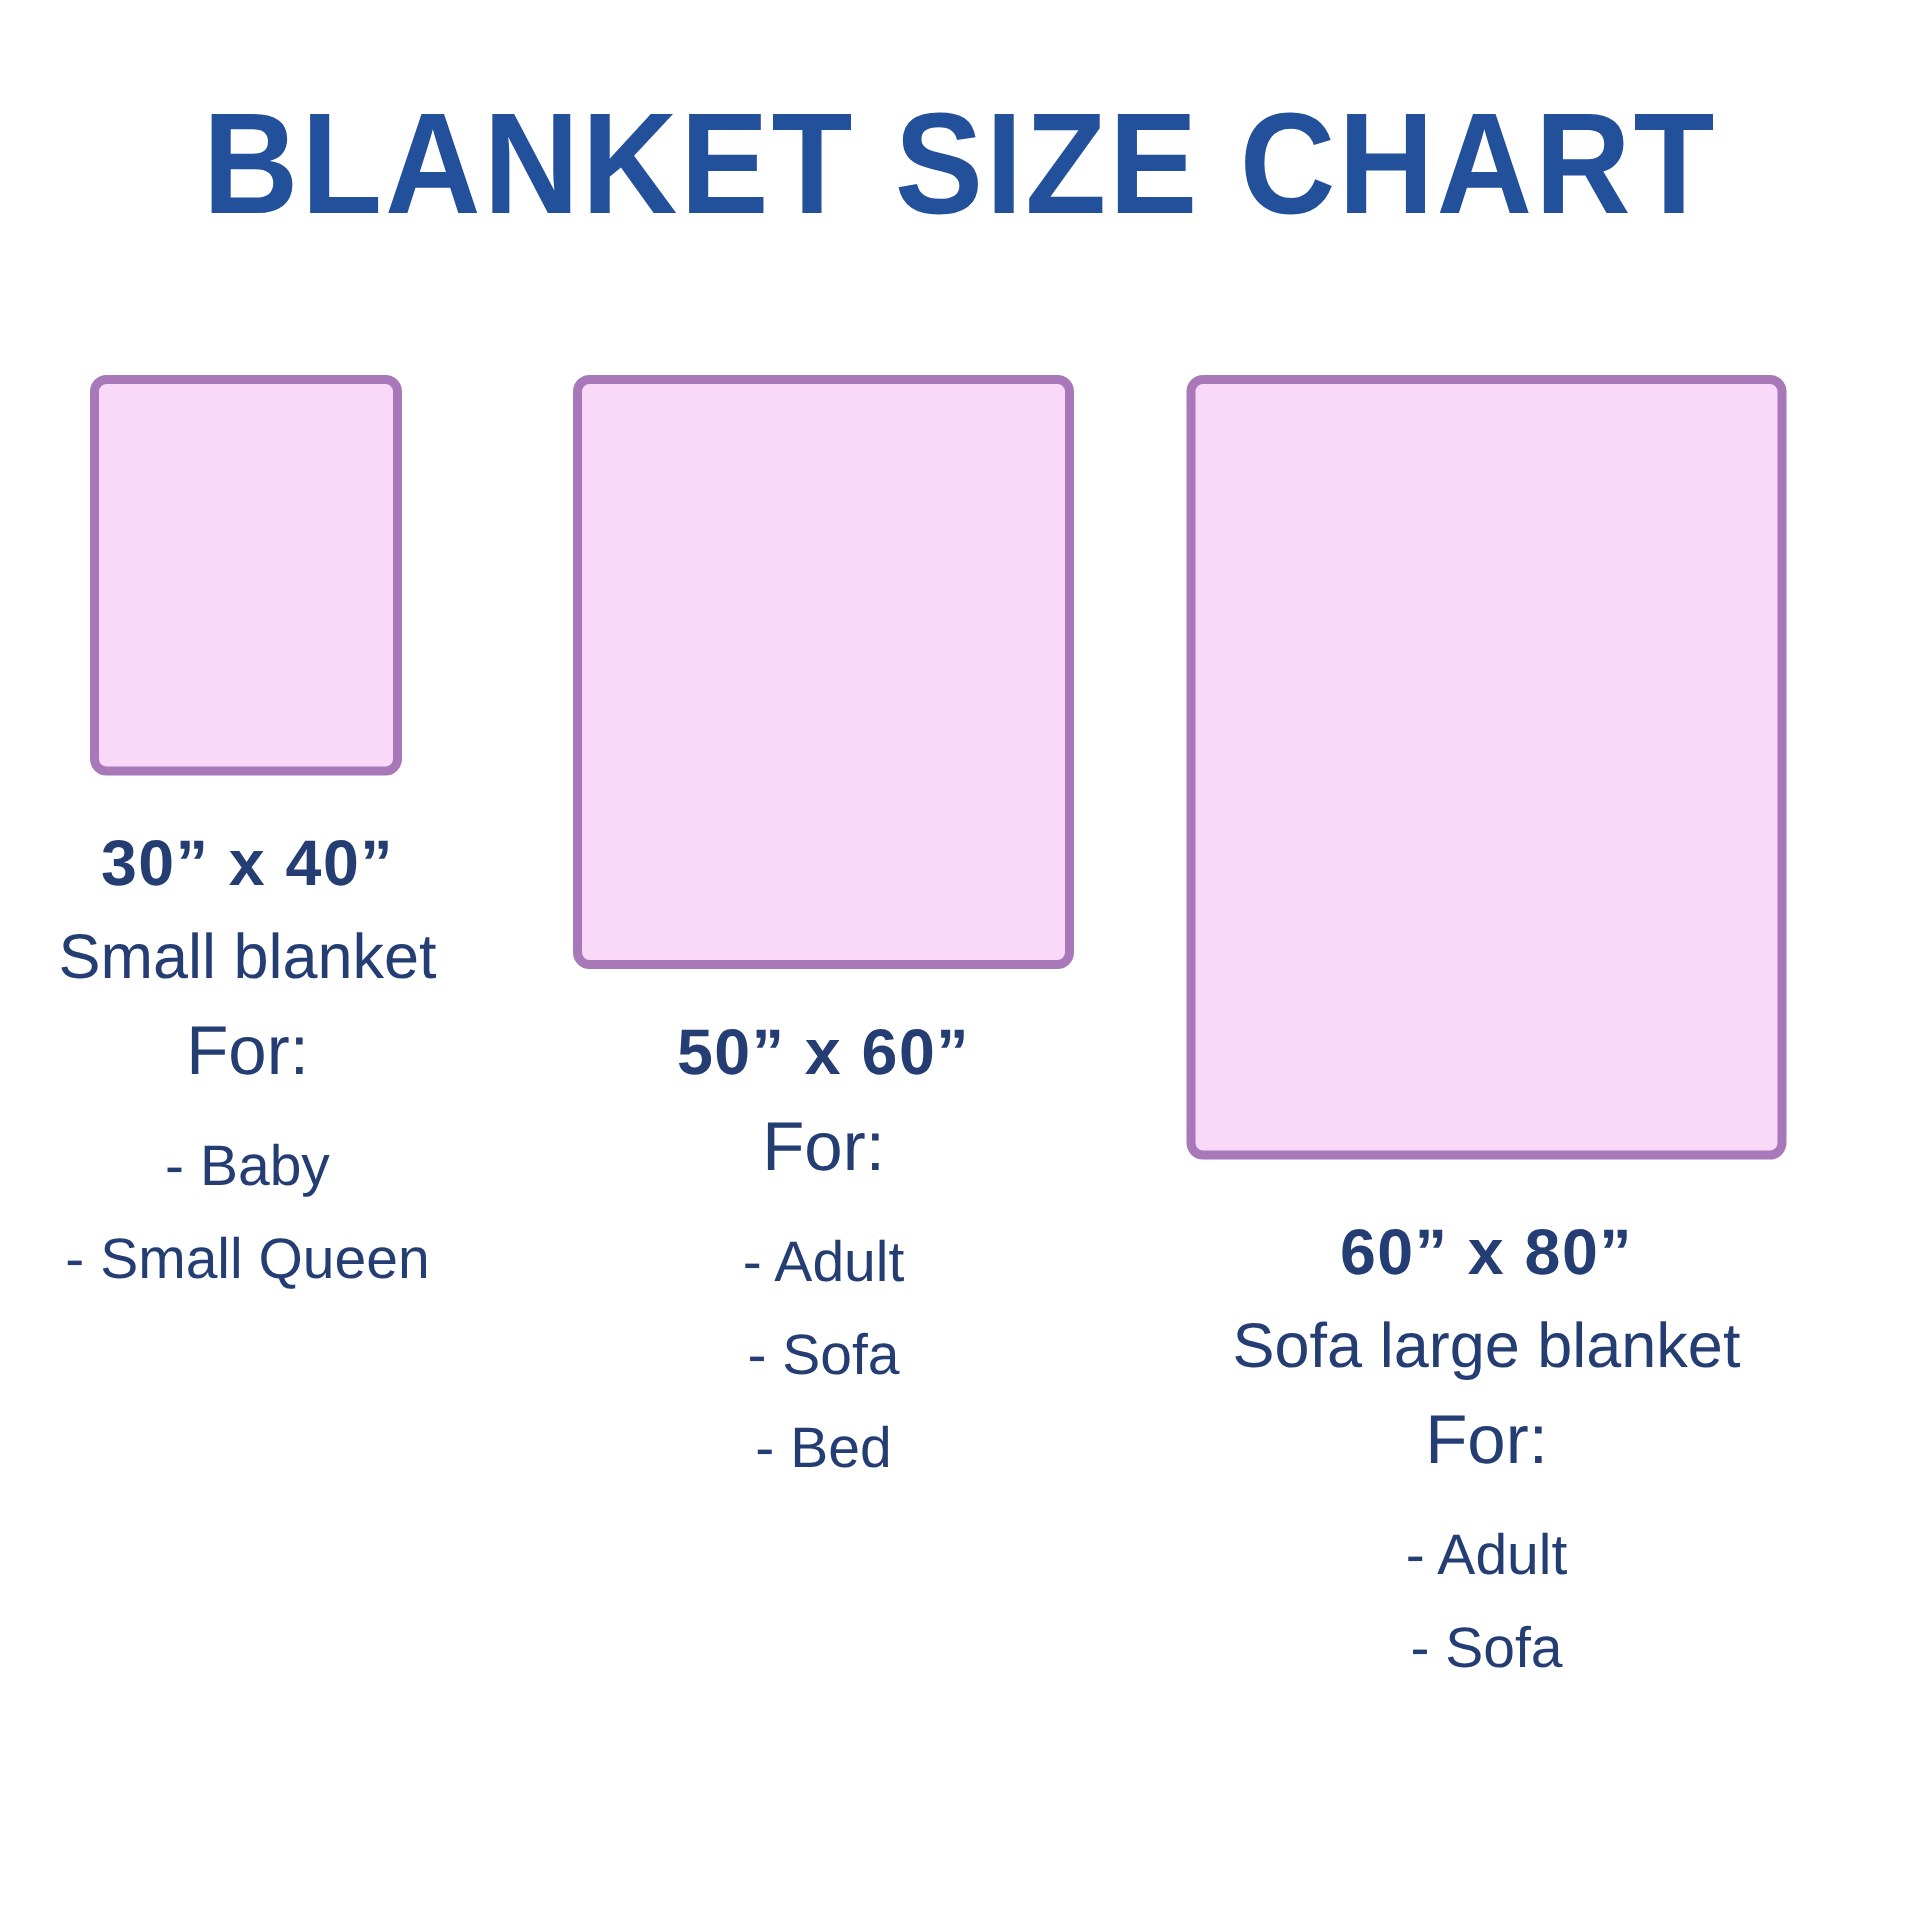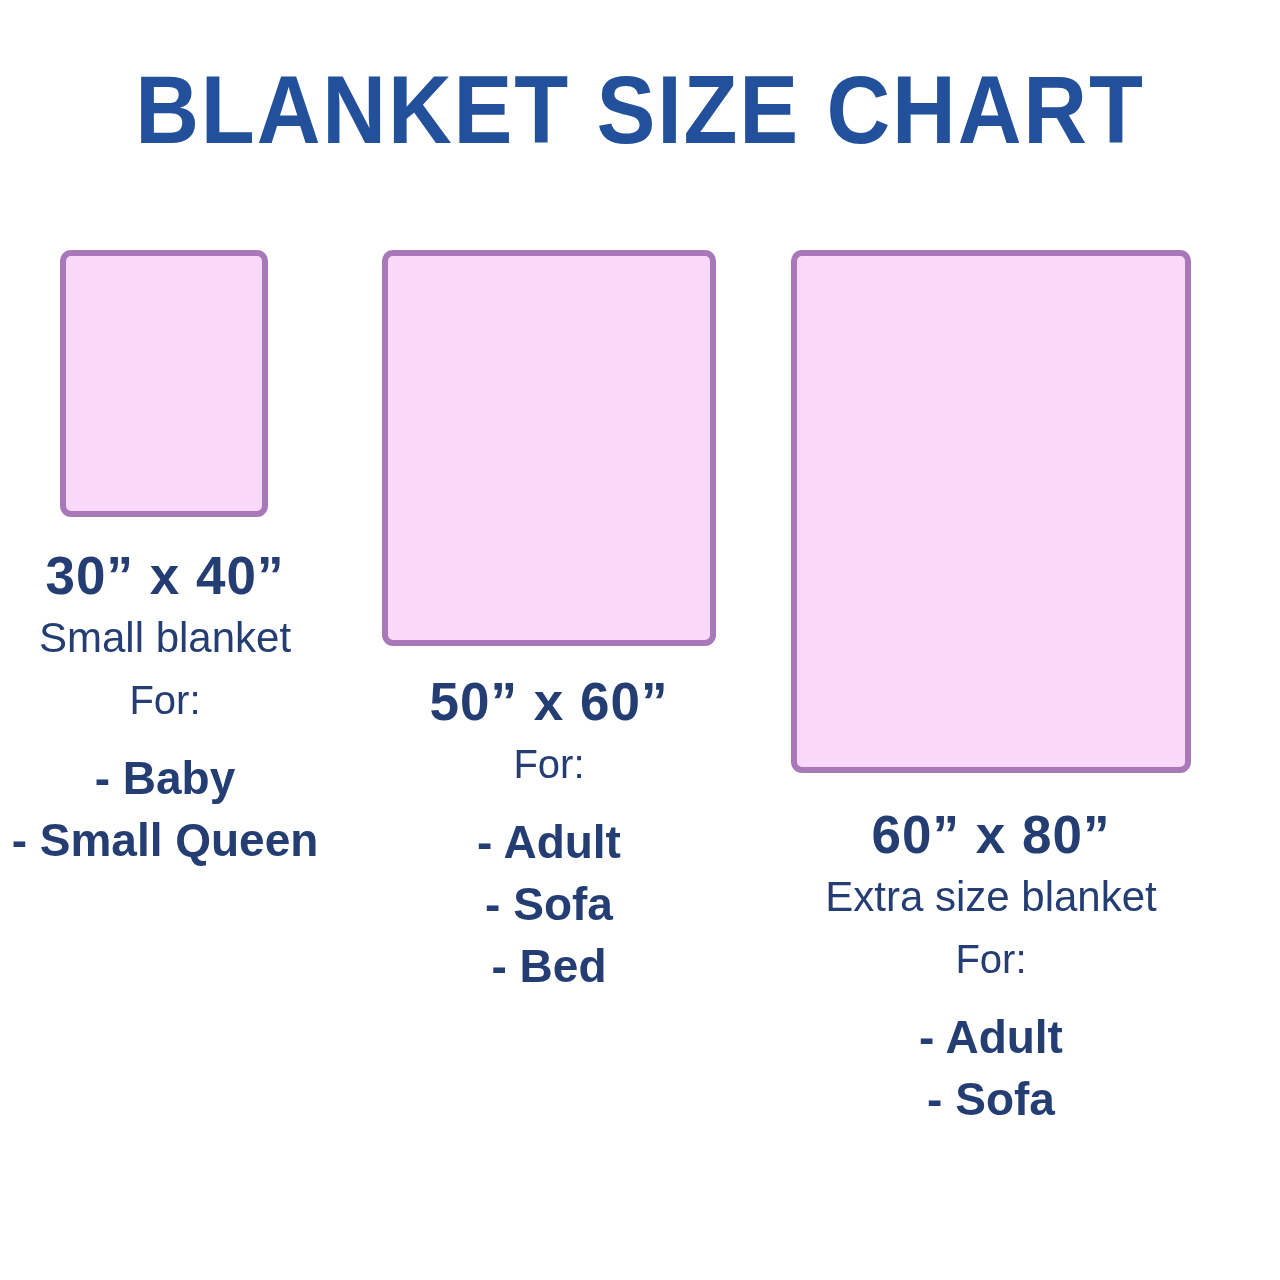--- a/index.html
+++ b/index.html
@@ -59,42 +59,42 @@
     text-align: center;
     color: #243d73;
   }
   #labels-small  { margin-top: 28px; }
   #labels-throw  { margin-top: 25px; }
   #labels-xlarge { margin-top: 31px; }
 
   .size-label {
     font-family: "Liberation Sans", sans-serif;
     font-weight: bold;
-    font-size: 53px;
+    font-size: 43px;
     line-height: 62px;
     letter-spacing: 1px;
     white-space: nowrap;
   }
   .blanket-name {
     font-family: "Liberation Sans", sans-serif;
     font-weight: normal;
     font-size: 42px;
     line-height: 62px;
     white-space: nowrap;
   }
   .for-label {
     font-family: "Liberation Sans", sans-serif;
     font-weight: normal;
-    font-size: 40px;
+    font-size: 46px;
     line-height: 62px;
   }
   .use-item {
     font-family: "Liberation Sans", sans-serif;
-    font-weight: bold;
-    font-size: 46px;
+    font-weight: normal;
+    font-size: 38px;
     line-height: 62px;
     white-space: nowrap;
   }
   .spacer-row { height: 16px; }
 </style>
 </head>
 <body>
 
 <div id="chart-title">BLANKET SIZE CHART</div>
 
@@ -119,19 +119,19 @@
     <div class="use-item">- Adult</div>
     <div class="use-item">- Sofa</div>
     <div class="use-item">- Bed</div>
   </div>
 </div>
 
 <div class="column" id="column-xlarge">
   <div class="swatch" id="swatch-xlarge"></div>
   <div class="label-block" id="labels-xlarge">
     <div class="size-label">60” x 80”</div>
-    <div class="blanket-name">Extra size blanket</div>
+    <div class="blanket-name">Sofa large blanket</div>
     <div class="for-label">For:</div>
     <div class="spacer-row"></div>
     <div class="use-item">- Adult</div>
     <div class="use-item">- Sofa</div>
   </div>
 </div>
 
 </body></html>

